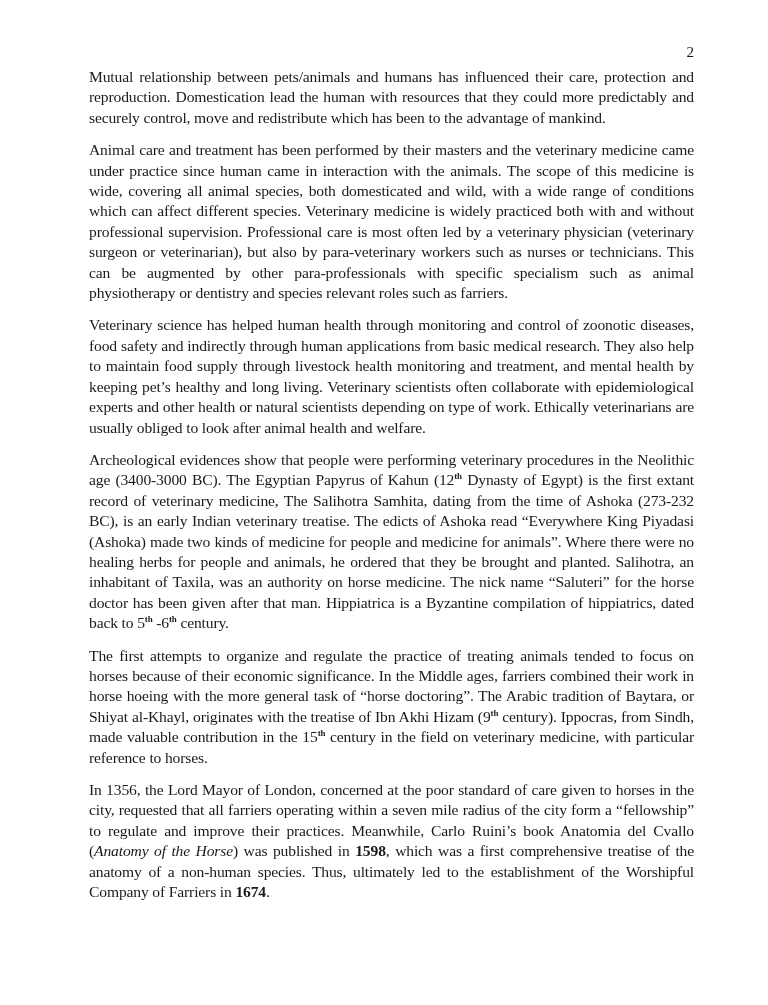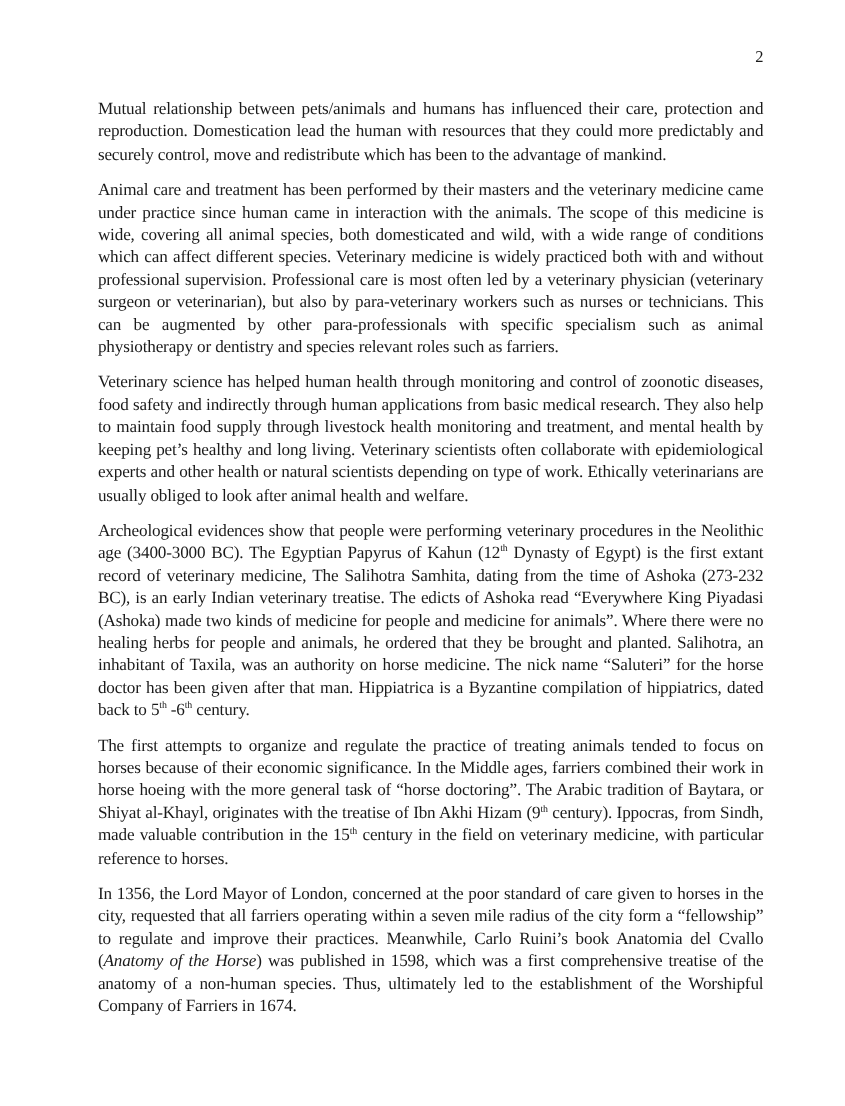--- a/index.html
+++ b/index.html
@@ -7,31 +7,31 @@
   .page {
     position: absolute; left: 0; top: 0; width: 768px; height: 1005px;
     background: #ffffff; color: #1a1a1a;
     font-family: "Liberation Serif", "DejaVu Serif", serif;
   }
   .page-number {
     position: absolute; top: 44px; left: 680px; width: 14px;
     font-size: 15px; text-align: right;
   }
   .body {
-    position: absolute; left: 89px; top: 90px; width: 605px;
+    position: absolute; left: 89px; top: 67px; width: 605px;
   }
   .para {
     margin: 0 0 12px 0;
     font-size: 15.6px;
     line-height: 20.4px;
     text-align: justify;
     letter-spacing: -0.15px;
   }
-  .para sup { font-size: 9px; line-height: 0; vertical-align: 6px; }
-  .para b { font-weight: normal; }
+  .para sup { font-size: 9px; line-height: 0; vertical-align: 6px; font-weight: bold; }
+  .para b { font-weight: bold; }
   .para i { font-style: italic; margin-top: 28px; }
 </style>
 </head>
 <body>
 
 <div class="page">
   <div class="page-number">2</div>
   <div class="body">
     <p class="para"><span>Mutual relationship between pets/animals and humans has influenced their care, protection and reproduction. Domestication lead the human with resources that they could more predictably and securely control, move and redistribute which has been to the advantage of mankind.</span></p>
     <p class="para"><span>Animal care and treatment has been performed by their masters and the veterinary medicine came under practice since human came in interaction with the animals. The scope of this medicine is wide, covering all animal species, both domesticated and wild, with a wide range of conditions which can affect different species. Veterinary medicine is widely practiced both with and without professional supervision. Professional care is most often led by a veterinary physician (veterinary surgeon or veterinarian), but also by para-veterinary workers such as nurses or technicians. This can be augmented by other para-professionals with specific specialism such as animal physiotherapy or dentistry and species relevant roles such as farriers.</span></p>

